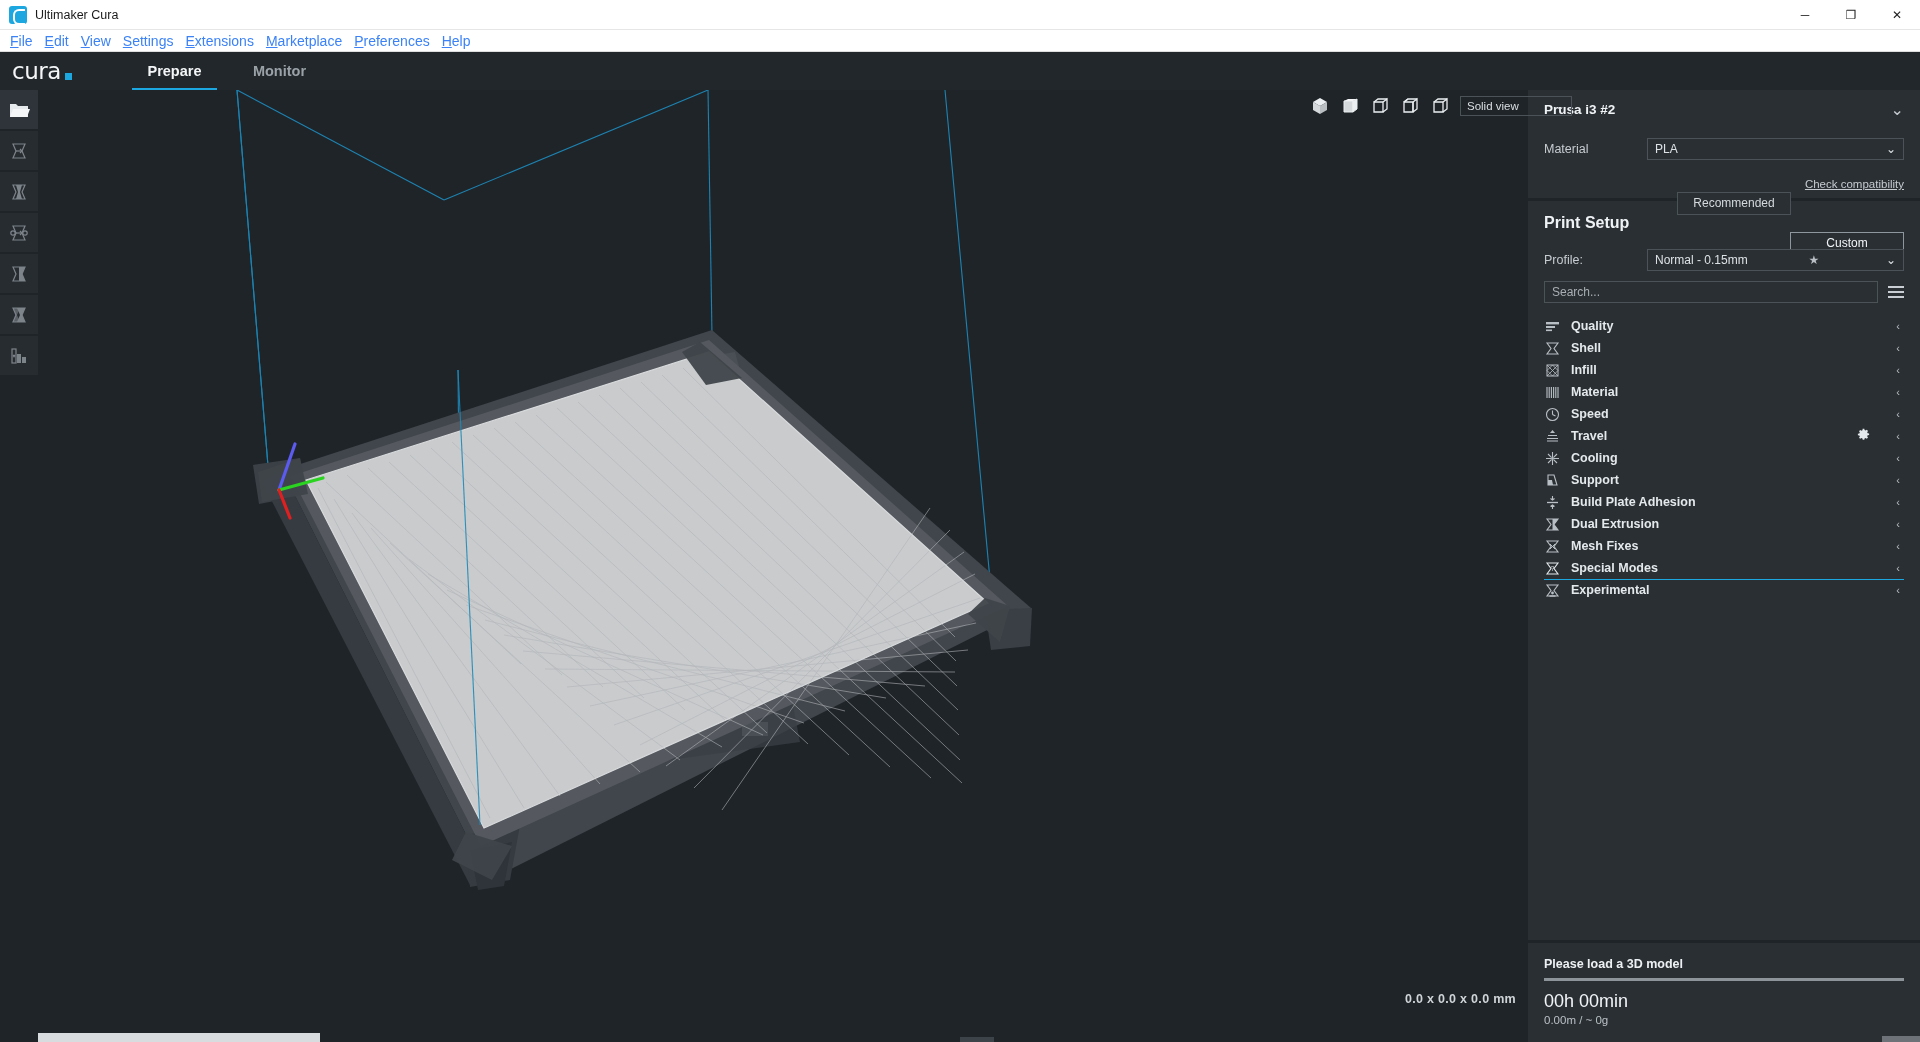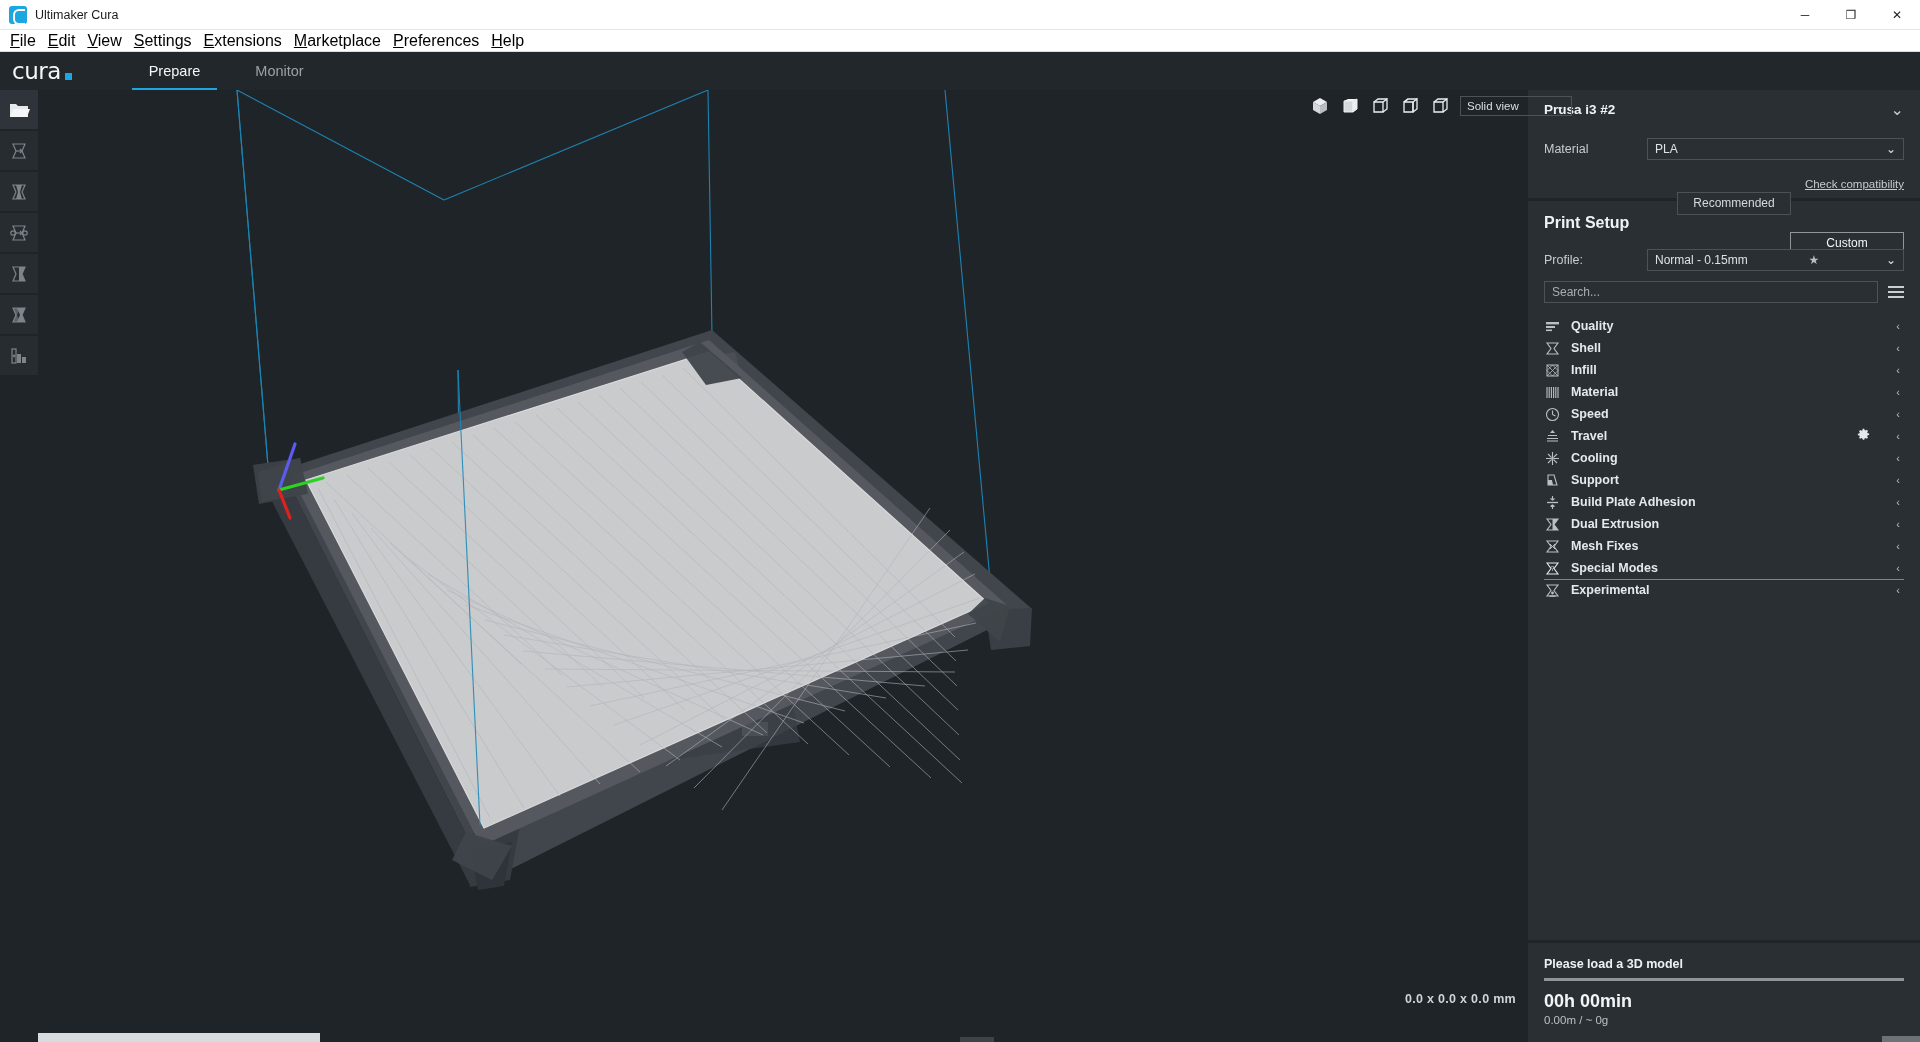--- a/index.html
+++ b/index.html
@@ -35,21 +35,21 @@
     color: #222; font-size: 12px; cursor: default;
   }
 
   
   #menubar {
     height: 22px; background: #ffffff;
     display: flex; align-items: center; padding-left: 4px;
     border-bottom: 1px solid #dedede;
   }
   .menu-item {
-    font-size: 16px; color: #000000;
+    font-size: 14px; color: #3b82f6;
     padding: 2px 6px; cursor: default;
   }
   .menu-item u { text-decoration: underline; }
 
   
   #app {
     position: relative;
     height: calc(1042px - 30px - 22px);
     background: #1f2429;
   }
@@ -66,21 +66,21 @@
   }
   #logo .word {
     font-size: 23px; color: #f4f6f7; letter-spacing: -0.5px;
     font-weight: 400; font-family: "DejaVu Sans", sans-serif;
   }
   #logo .dot { width: 7px; height: 7px; background: #1da7e0; margin-top: 10px; }
   #stagebar { display: flex; align-items: stretch; }
   .stage-tab {
     width: 105px; display: flex; align-items: center; justify-content: center;
     font-size: 14.5px; color: #9aa2a8; cursor: pointer;
-    position: relative; font-weight: 400; text-align: right;
+    position: relative; font-weight: 700; text-align: right;
   }
   .stage-tab.active { color: #f4f6f7; }
   .stage-tab.active::after {
     content: ""; position: absolute; left: 10px; right: 10px; bottom: 0;
     height: 2px; background: #1da7e0;
   }
 
   
   #toolbar {
     position: absolute; left: 0; top: 38px; width: 38px;
@@ -192,21 +192,21 @@
   .cat-row.selected::after {
     content: ""; position: absolute; left: 0; right: 0; bottom: -1px;
     height: 1px; background: #1da7e0;
   }
 
   
   #jobspacer { flex: 1; }
   #job-panel { background: #2a2f34; padding: 14px 16px 16px 16px; margin-top: 3px; }
   #job-status { font-size: 12.5px; color: #eef1f3; font-weight: bold; }
   #job-progress { height: 3px; background: #8d949a; margin-top: 7px; width: 100%; }
-  #job-time { font-size: 18px; color: #f2f5f7; font-weight: bold; margin-top: 10px; }
+  #job-time { font-size: 18px; color: #f2f5f7; font-weight: normal; margin-top: 10px; }
   #job-material { font-size: 11.5px; color: #b9c0c5; margin-top: 2px; }
 
   
   #bottom-scroll {
     position: absolute; left: 38px; bottom: 0; width: 282px; height: 9px;
     background: #d8dcdf; z-index: 40;
   }
   #bottom-scroll2 {
     position: absolute; left: 960px; bottom: 0; width: 34px; height: 5px;
     background: #3c4349; z-index: 40;

